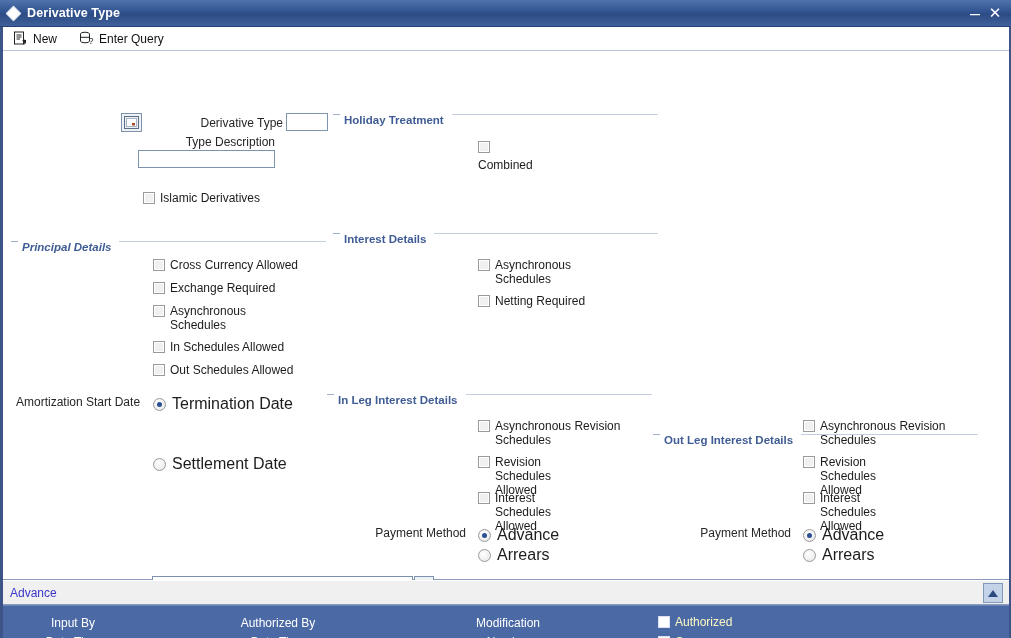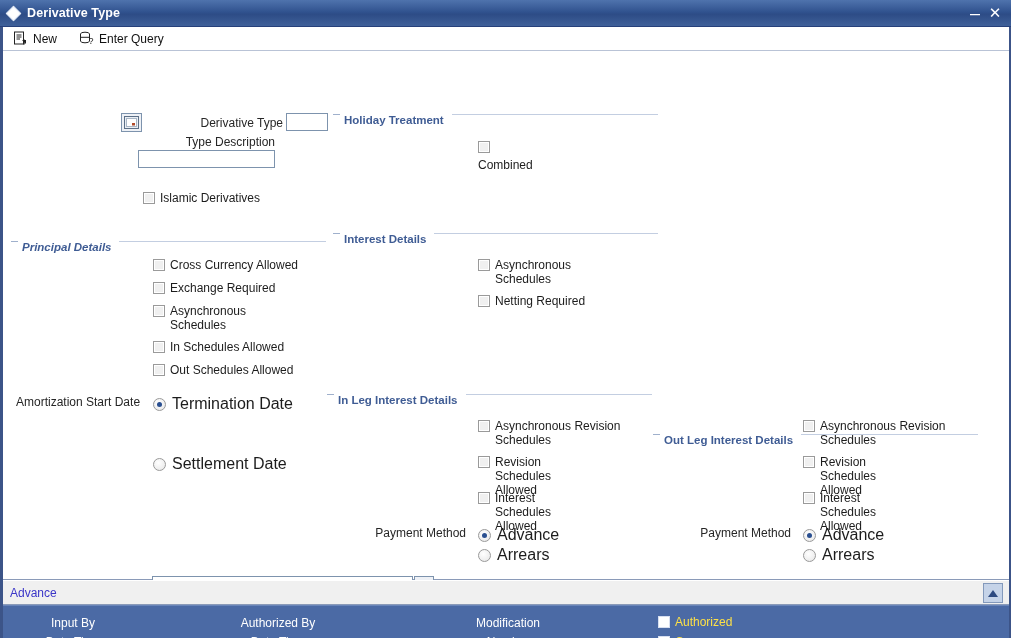--- a/index.html
+++ b/index.html
@@ -174,21 +174,21 @@
     background: #4b6aa5;
     position: relative;
     color: #ffffff;
     font-size: 12px;
     border-top: 1px solid #6a86ba;
   }
   .f-col { position: absolute; text-align: center; line-height: 19px; }
   .f-ck {
     position: absolute;
     display: flex; align-items: center; gap: 5px;
-    color: #fde047; font-size: 12px;
+    color: #fef9c3; font-size: 12px;
   }
   .f-ckbox {
     width: 12px; height: 12px;
     background: #ffffff;
     border: 1px solid #d7dff0;
     flex: 0 0 auto;
   }
 </style>
 </head>
 <body>

